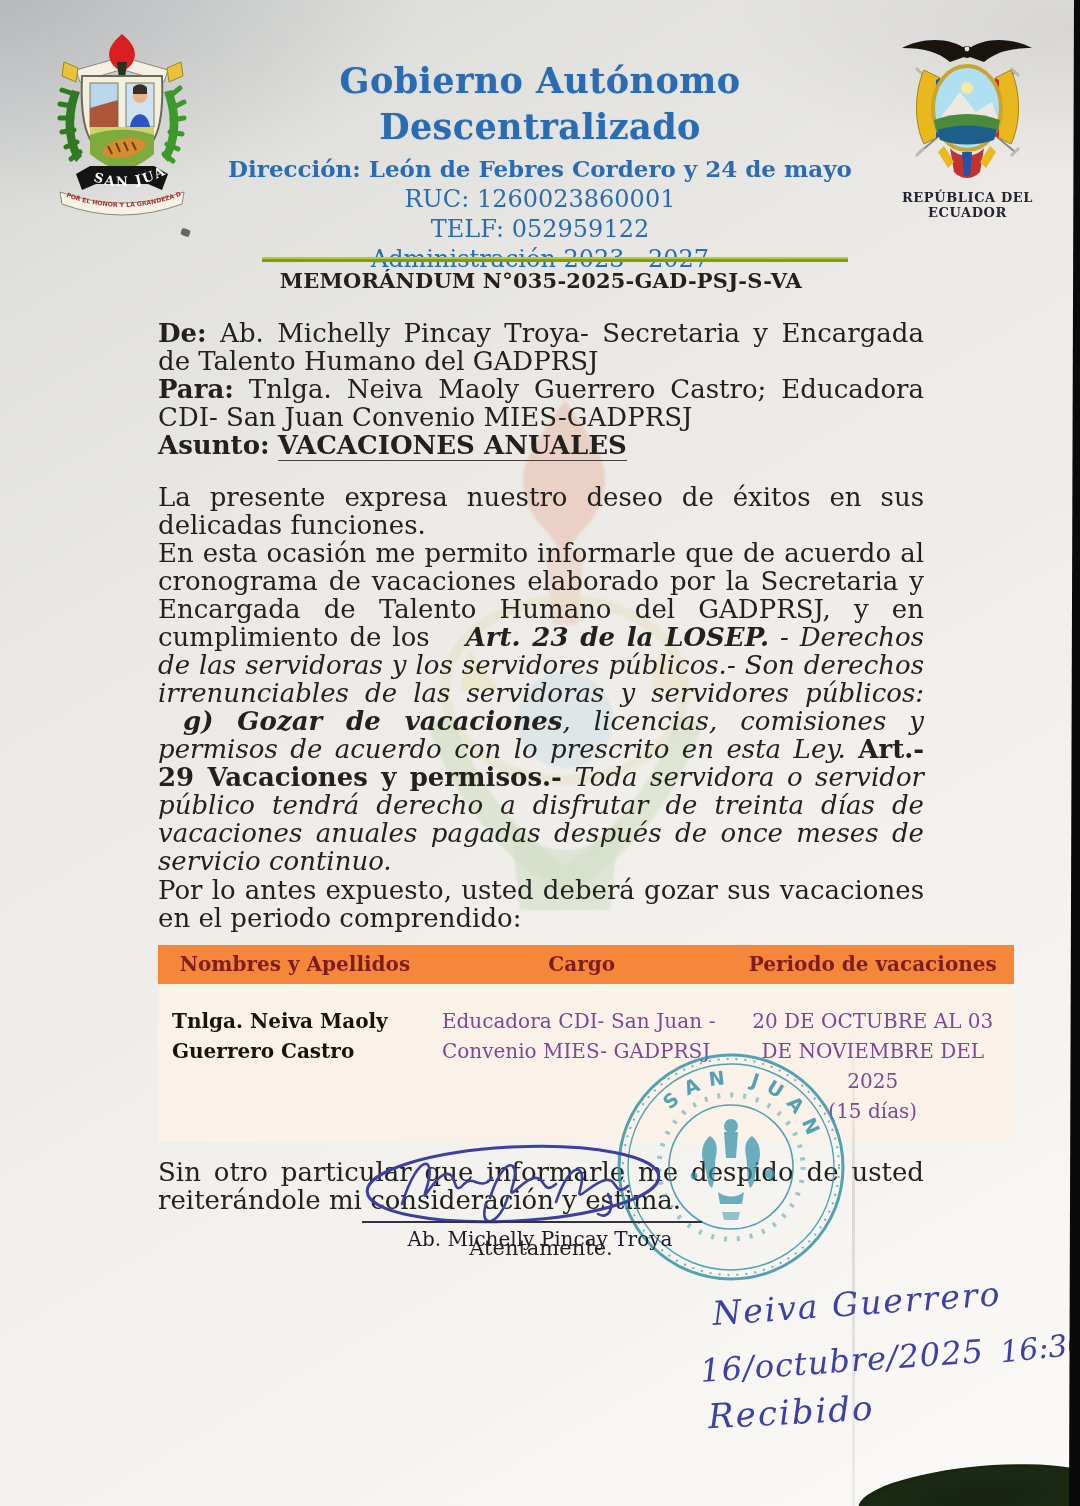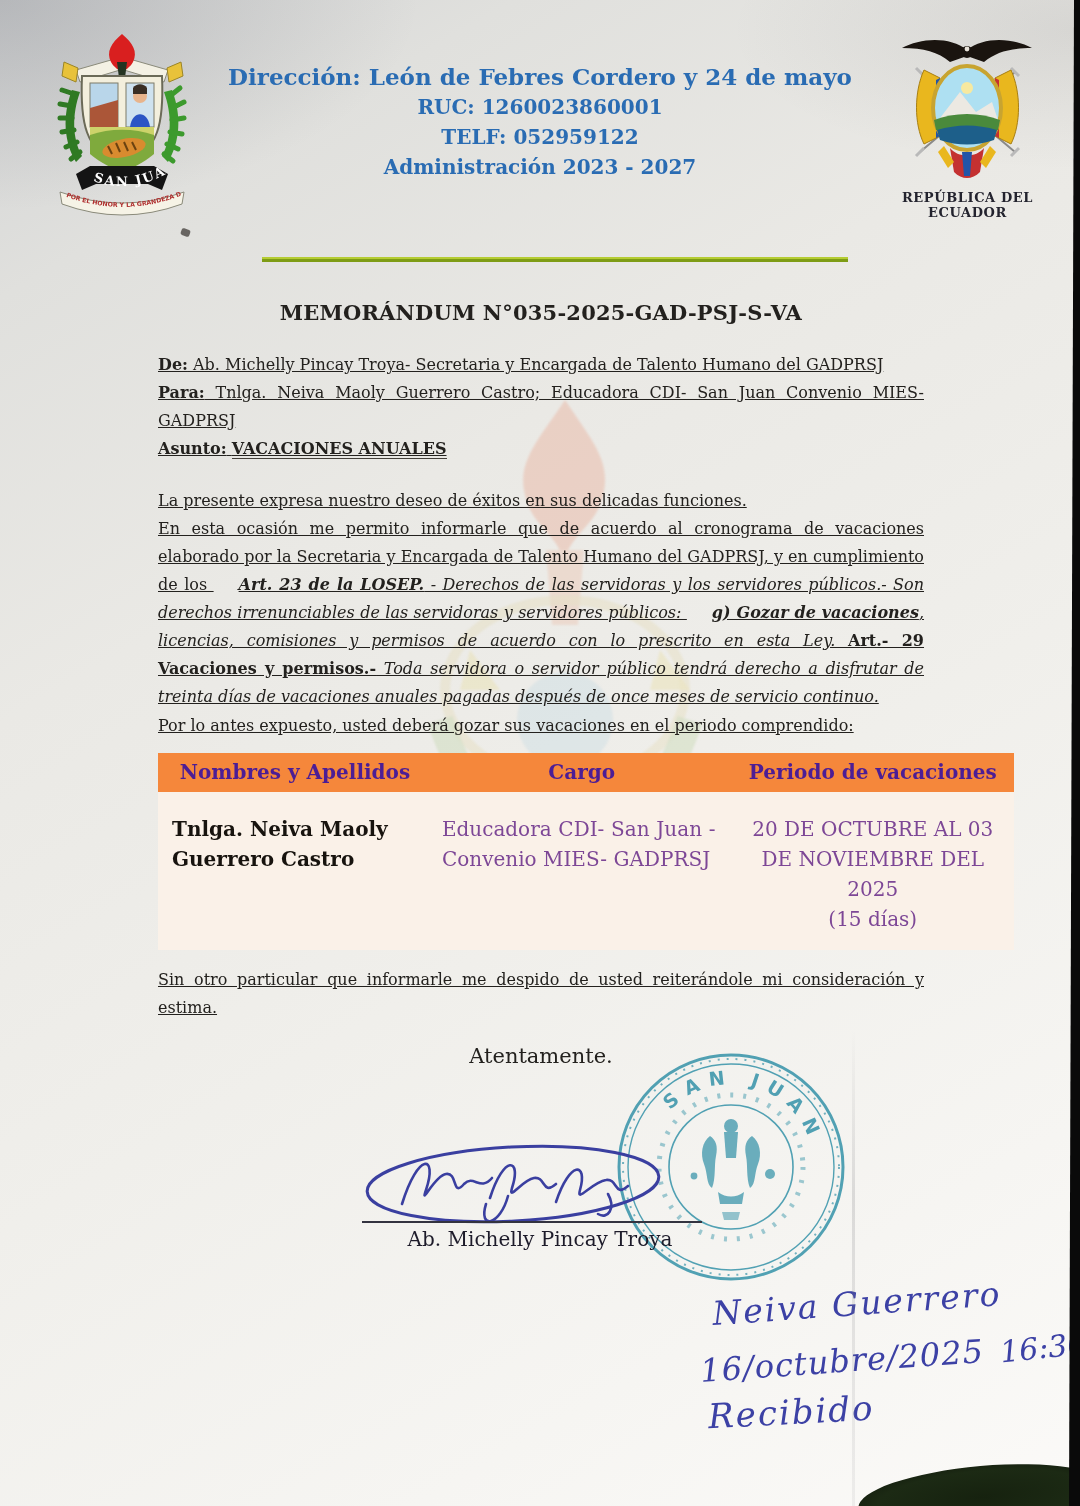--- a/index.html
+++ b/index.html
@@ -24,44 +24,44 @@
     background:linear-gradient(to bottom, rgba(120,120,125,0), rgba(120,120,125,.22) 35%, rgba(150,150,155,.12)); }
 
   
   .seal-left{ position:absolute; left:50px; top:30px; width:145px; height:192px; }
   .emblem-right{ position:absolute; left:880px; top:32px; width:175px; text-align:center; }
   .emblem-right .caption{ font-size:13px; font-weight:bold; color:#23232e; letter-spacing:.6px; margin-top:2px; }
   .head-center{ position:absolute; left:205px; top:58px; width:670px; text-align:center; color:#2A6CB3; }
   .head-center .t1{ font-size:35px; font-weight:bold; line-height:46px; letter-spacing:.4px; text-shadow:0 0 1px rgba(42,108,179,.35); }
   .head-center .t2{ font-size:35px; font-weight:bold; line-height:46px; letter-spacing:.4px; text-shadow:0 0 1px rgba(42,108,179,.35); }
   .head-center .t3{ font-size:23px; font-weight:bold; line-height:31px; margin-top:3px; }
-  .head-center .t4,.head-center .t5,.head-center .t6{ font-size:20px; font-weight:bold; line-height:30px; }
+  .head-center .t4,.head-center .t5,.head-center .t6{ font-size:24px; font-weight:normal; line-height:30px; }
   .green-rule{ position:absolute; left:262px; top:257px; width:586px; height:5px;
     background:linear-gradient(to bottom,#b5cc33 0 2px,#7e9c15 2px 100%); }
 
   
   .watermark{ position:absolute; left:350px; top:390px; width:430px; height:560px; opacity:.30; filter:blur(1.2px); pointer-events:none; }
 
   
-  .doc-body{ position:absolute; left:158px; top:300px; width:856px; }
+  .doc-body{ position:absolute; left:158px; top:268px; width:856px; }
   .memo-title{ width:766px; text-align:center; font-size:21px; font-weight:bold; letter-spacing:.2px; margin-bottom:26px; }
-  .meta p, .para{ width:766px; font-size:16px; line-height:28px; text-align:justify;text-decoration:underline; }
+  .meta p, .para{ width:766px; font-size:26px; line-height:28px; text-align:justify; }
   .meta b{ font-weight:bold; }
   .asunto-val{ font-weight:bold; border-bottom:1.5px solid #44403a; }
   .asunto-label{ font-weight:bold; }
   .salutation{ width:766px; font-size:20px; line-height:28px; }
   .gap{ height:24px; }
   .bi{ font-weight:bold; font-style:italic;margin-left:25px; }
   .it{ font-style:italic; }
   .b{ font-weight:bold; }
   .p3{ margin-top:1px; }
 
   
   table{ border-collapse:collapse; width:856px; margin-top:13px; }
-  th{ background:#F5873B; color:#4c1d95; font-size:20px; font-weight:bold; padding:7px 4px 8px; text-align:center;margin-top:10px; }
+  th{ background:#F5873B; color:#7f1d1d; font-size:20px; font-weight:bold; padding:7px 4px 8px; text-align:center;margin-top:10px; }
   tbody tr{ background:#FAF1E8; }
   td{ vertical-align:top; padding:22px 10px 16px; font-size:20px; line-height:30px; }
   td.c-nombres{ width:32%; color:#17130e; font-weight:bold; padding-left:14px; }
   td.c-cargo{ width:35%; color:#7D4796; text-align:justify; padding-right:16px; }
   td.c-periodo{ width:33%; color:#7D4796; text-align:center; }
 
   .closing-p{ margin-top:16px; }
   .salute{ width:766px; text-align:center; font-size:21px; margin-top:22px; }
 
   
@@ -159,20 +159,21 @@
 
       <path d="M70 116 C78 126 96 126 104 116 L100 140 C92 148 82 148 74 140 Z" fill="#c43131"></path>
       <path d="M82 120 L92 120 L90 144 L84 144 Z" fill="#2255a8"></path>
       <path d="M64 114 L74 130 L68 136 L58 120 Z" fill="#e9b71e"></path>
       <path d="M110 114 L100 130 L106 136 L116 120 Z" fill="#e9b71e"></path>
     </svg>
     <div class="caption">REPÚBLICA DEL ECUADOR</div>
   </div>
 
   <div class="head-center">
+    <div class="t1">Gobierno Autónomo Descentralizado</div>
     <div class="t3">Dirección: León de Febres Cordero y 24 de mayo</div>
     <div class="t4">RUC: 1260023860001</div>
     <div class="t5">TELF: 052959122</div>
     <div class="t6">Administración 2023 - 2027</div>
   </div>
   <div class="green-rule"></div>
 
   <div class="doc-body">
     <div class="memo-title">MEMORÁNDUM N°035-2025-GAD-PSJ-S-VA</div>
 

